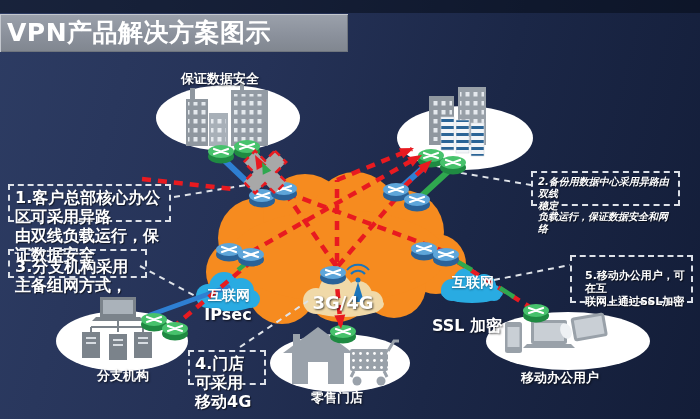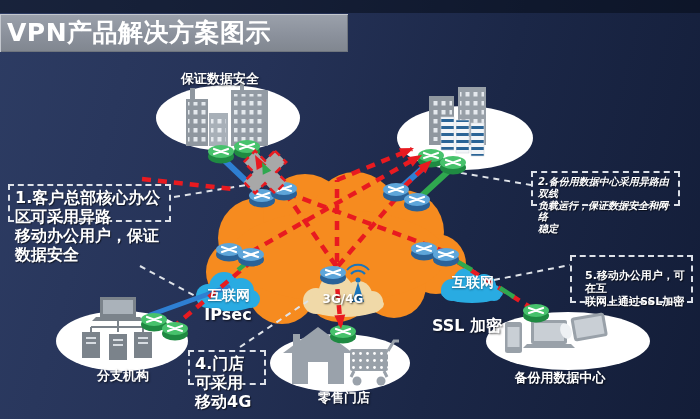--- a/index.html
+++ b/index.html
@@ -20,21 +20,21 @@
   .titlebar span{
     display:block;line-height:38px;padding-left:7px;
     font-size:25px;font-weight:bold;color:#ffffff;letter-spacing:.5px;white-space:nowrap;
   }
   svg{position:absolute;left:0;top:0;}
   .lbl{position:absolute;color:#fff;font-weight:bold;white-space:nowrap;
        transform:translateX(-50%);text-shadow:1px 1px 2px rgba(0,0,0,.65);}
   .site{font-size:13px;}
   .cloudlbl{font-size:14px;text-shadow:0 1px 2px rgba(0,0,0,.4);}
   .tech{font-size:16px;}
-  .cell{font-size:12px;}
+  .cell{font-size:18px;}
   .callout{
     position:absolute;border:2px dashed #dde1e8;color:#fff;font-weight:bold;
     font-size:16px;line-height:1.18;padding:3px 5px;box-sizing:border-box;
     text-shadow:1px 1px 1px rgba(0,0,0,.6);
   }
   .rg{--body:#1f8a42;--top:#47c26c;}
   .rb{--body:#2a6298;--top:#5ea6da;}
 </style>
 </head>
 <body>
@@ -251,37 +251,40 @@
       <use href="#arrow" transform="translate(422,155) rotate(-30)"></use>
       <use href="#arrow" transform="translate(432,160) rotate(-43)"></use>
       <use href="#arrow" transform="translate(255,155) rotate(-118)"></use>
       <use href="#arrow" transform="translate(341,329) rotate(85)"></use>
       <use href="#arrow" transform="translate(262,162) rotate(-115) scale(0.85)" fill="#2fa84f"></use>
     </g>
   </svg>
 
   <div class="lbl site" style="left:220px;top:70px;">保证数据安全</div>
   <div class="lbl site" style="left:123px;top:367px;">分支机构</div>
-  <div class="lbl site" style="left:344px;top:389px;">零售门店</div>
-  <div class="lbl site" style="left:560px;top:369px;">备份用数据中心</div>
+  <div class="lbl site" style="left:337px;top:389px;">零售门店</div>
+  <div class="lbl site" style="left:560px;top:369px;">移动办公用户</div>
 
   <div class="lbl cloudlbl" style="left:229px;top:287px;">互联网</div>
   <div class="lbl tech" style="left:228px;top:305px;">IPsec</div>
   <div class="lbl cell" style="left:343px;top:292px;">3G/4G</div>
   <div class="lbl cloudlbl" style="left:473px;top:274px;">互联网</div>
   <div class="lbl tech" style="left:467px;top:316px;">SSL 加密</div>
 
   <div class="callout" style="left:8px;top:184px;width:163px;height:38px;">
     <div>1.客户总部核心办公区可采用异路</div>
-    <div>移动办公用户，保证数据安全</div>
+    <div>由双线负载运行，保证数据安全</div>
   </div>
   <div class="callout" style="left:531px;top:171px;width:149px;height:35px;font-size:10px;font-style:italic;">
     <div>2.备份用数据中心采用异路由双线</div>
+    <div>稳定</div>
     <div>负载运行，保证数据安全和网络</div>
-    <div>稳定</div>
+  </div>
+  <div class="callout" style="left:8px;top:249px;width:139px;height:29px;padding-top:7px;">
+    <div>3.分支机构采用主备组网方式，</div>
   </div>
   <div class="callout" style="left:188px;top:350px;width:78px;height:35px;">
     <div>4.门店可采用</div>
     <div>移动4G</div>
   </div>
   <div class="callout" style="left:570px;top:255px;width:123px;height:48px;padding:13px 6px 4px 13px;font-size:11px;">
     <div>5.移动办公用户，可在互</div>
     <div>联网上通过SSL加密</div>
   </div>
 

